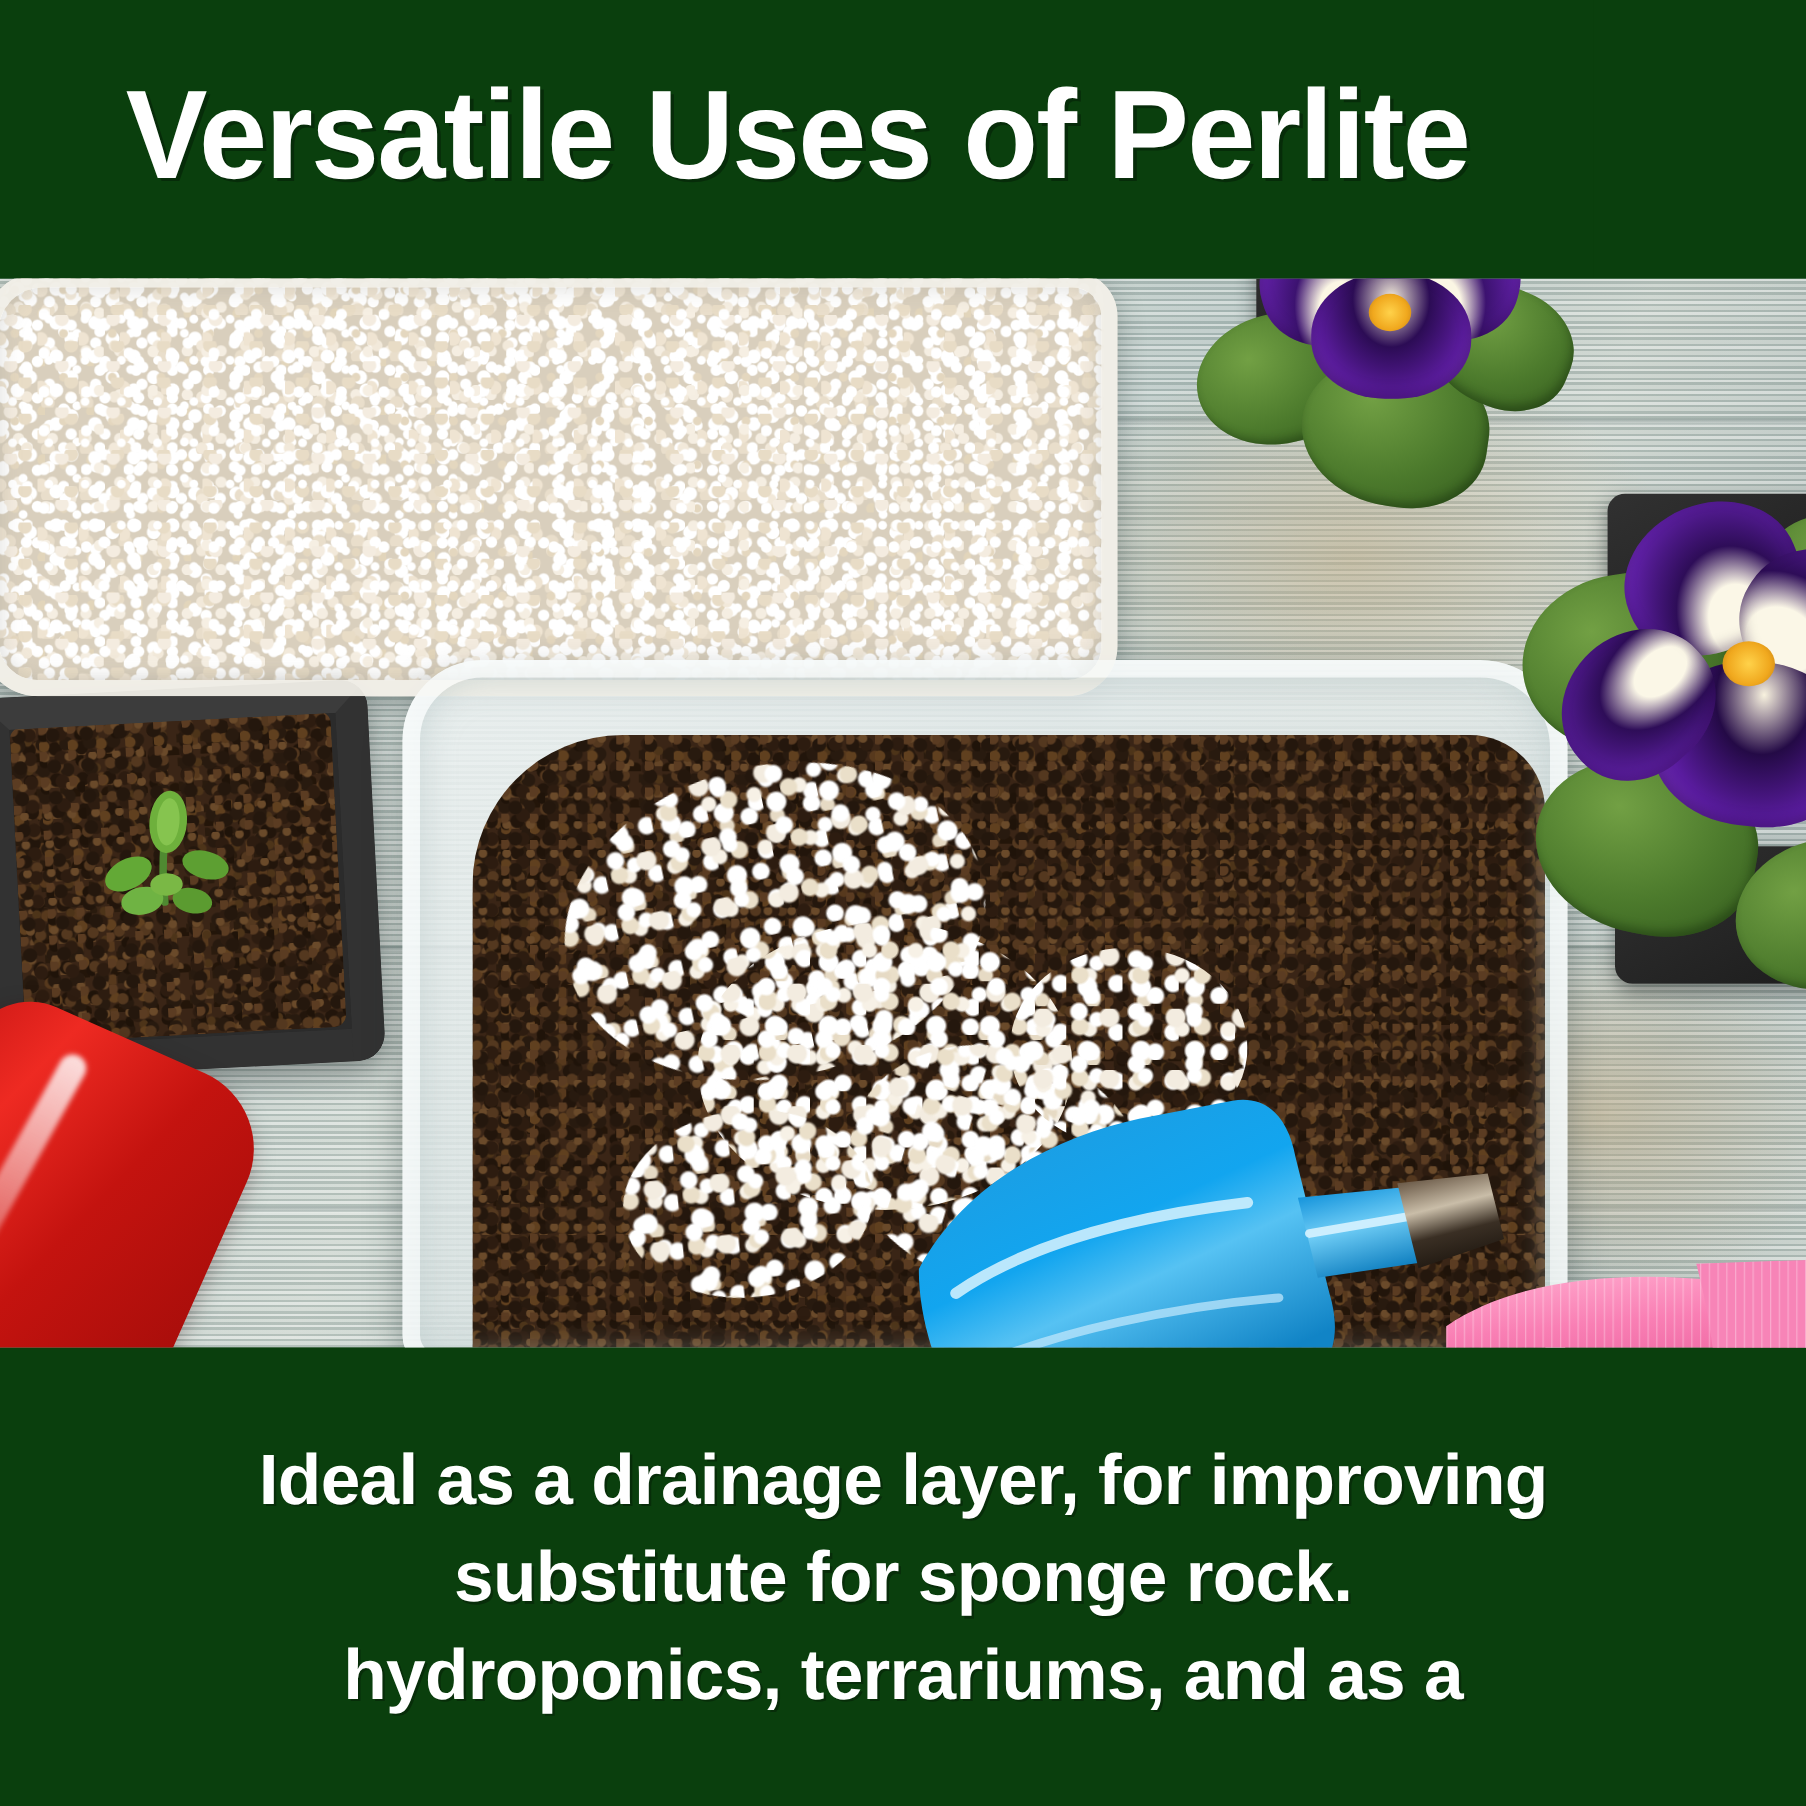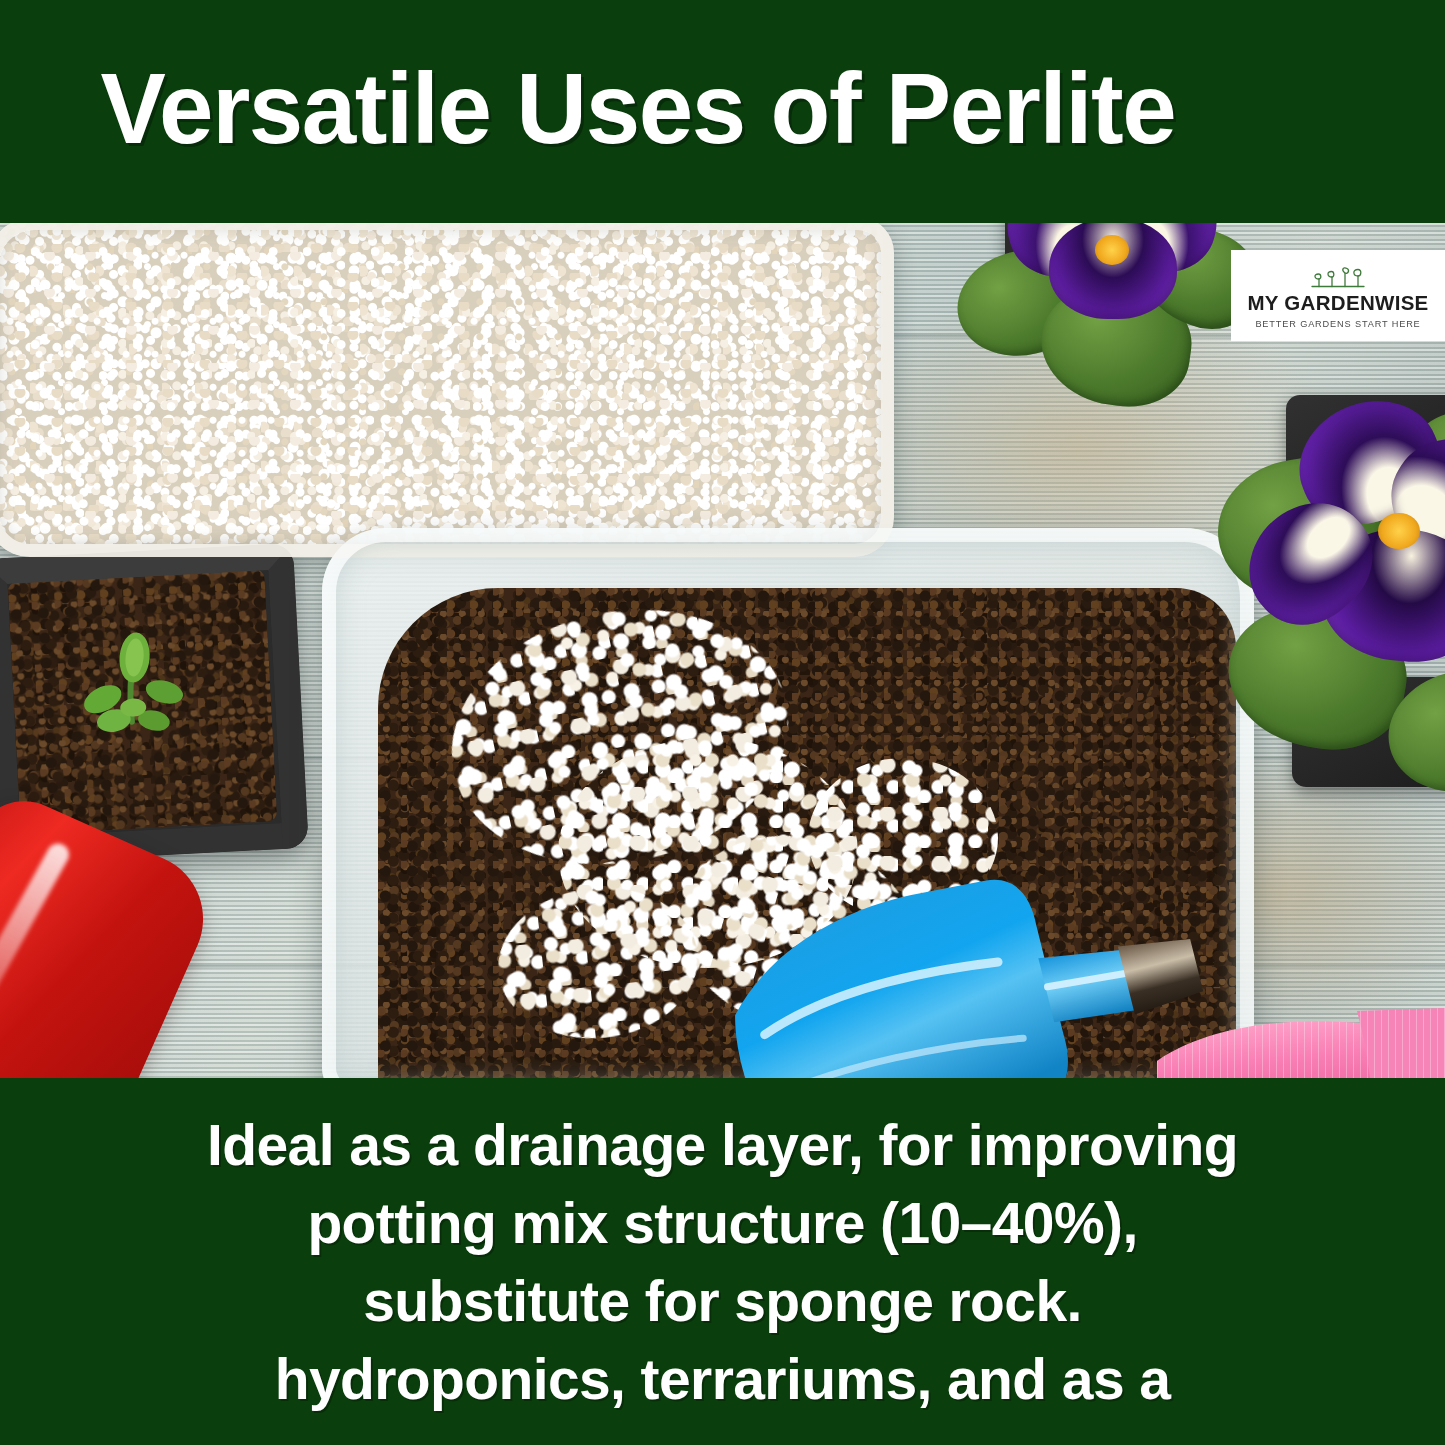--- a/index.html
+++ b/index.html
@@ -422,38 +422,20 @@
 
       <div class="petal" style="left:66px;  top:-18px; width:142px; height:118px; background:radial-gradient(ellipse at 56% 86%,#fbf7e7 0%,#fbf7e7 22%,#2e0d58 44%,#5d1fa2 74%,#8239c6 100%); transform:rotate(-22deg);"></div>
       <div class="petal" style="left:158px; top:22px;  width:150px; height:124px; background:radial-gradient(ellipse at 30% 72%,#fbf7e7 0%,#fbf7e7 20%,#2e0d58 42%,#5d1fa2 74%,#8239c6 100%); transform:rotate(32deg);"></div>
       <div class="petal" style="left:90px;  top:108px; width:164px; height:132px; background:radial-gradient(ellipse at 52% 20%,#f8f2df 0%,#240a46 32%,#5a1c9f 68%,#8a41ce 100%); transform:rotate(6deg);"></div>
       <div class="petal" style="left:14px;  top:86px;  width:128px; height:112px; background:radial-gradient(ellipse at 74% 44%,#fbf7e7 0%,#fbf7e7 18%,#2e0d58 42%,#5d1fa2 76%,#7f36c1 100%); transform:rotate(-42deg);"></div>
       <div class="flower-core" style="left:146px; top:92px; width:42px; height:36px;"></div>
     </div>
 
   </div>
 
-  <div class="logo-badge">
-    <svg class="logo-mark" viewBox="0 0 116 48">
-      <g stroke="#3E7A3A" stroke-width="2.6" fill="none" stroke-linecap="round">
-        <line x1="6" y1="41" x2="110" y2="41"></line>
-        <path d="M20 41 L20 26"></path>
-        <path d="M20 26 C10 26 9 16 19 16 C25 16 25 26 20 26 Z"></path>
-        <path d="M46 41 L46 22"></path>
-        <path d="M46 22 C36 22 35 11 45 11 C51 11 51 22 46 22 Z"></path>
-        <path d="M72 41 L72 14"></path>
-        <path d="M72 14 C64 8 68 1 76 5 C82 8 78 17 72 14 Z"></path>
-        <path d="M98 41 L98 20"></path>
-        <path d="M98 20 C88 20 86 7 98 7 C106 7 105 20 98 20 Z"></path>
-      </g>
-    </svg>
-    <div class="logo-name">MY GARDENWISE</div>
-    <div class="logo-tag">BETTER GARDENS START HERE</div>
-  </div>
 
   <div class="caption-band">
     <div class="caption-line">Ideal as a drainage layer, for improving</div>
-    <div class="caption-line">potting mix structure (10–40%),</div>
     <div class="caption-line">substitute for sponge rock.</div>
     <div class="caption-line">hydroponics, terrariums, and as a</div>
   </div>
 
 </div>
 
 </body></html>

